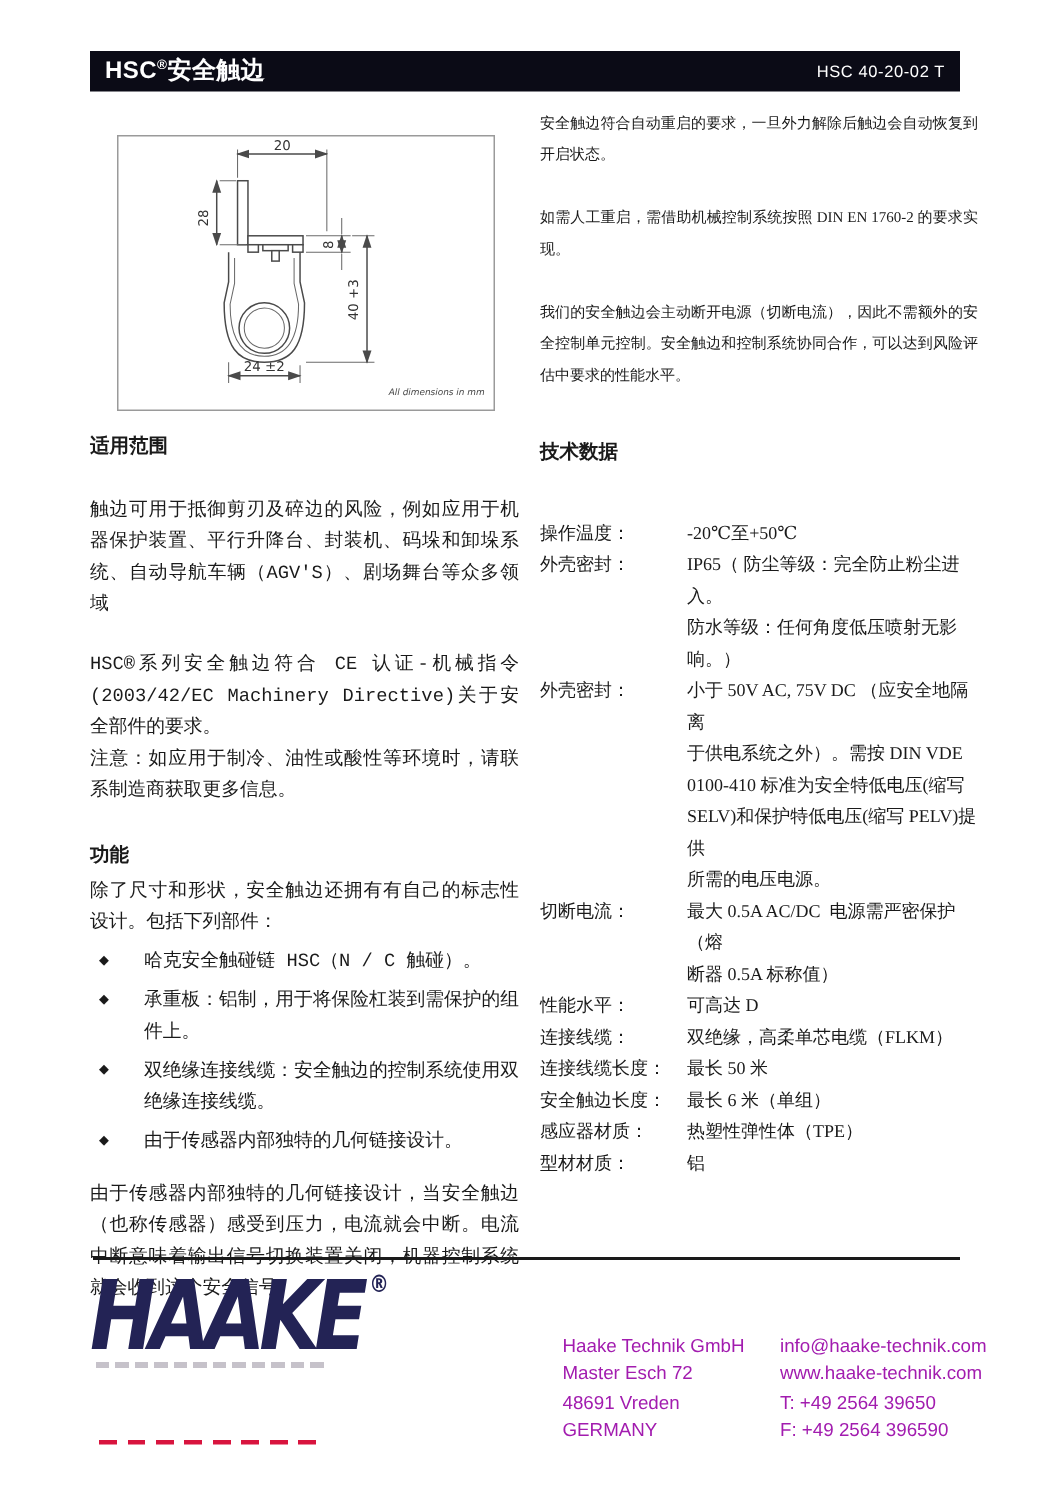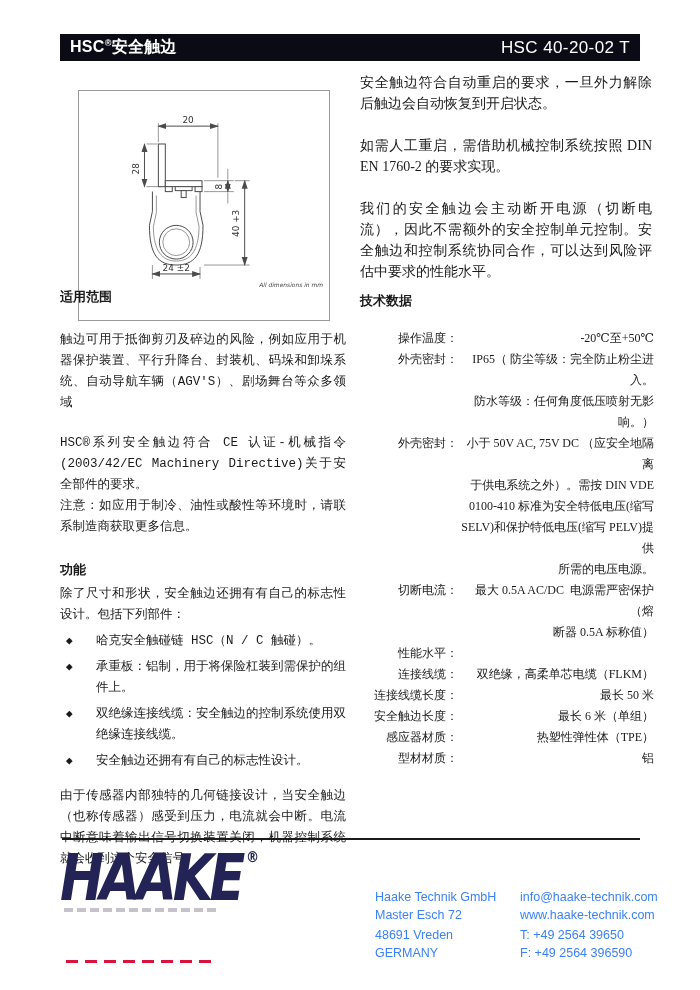--- a/index.html
+++ b/index.html
@@ -14,38 +14,38 @@
   
   .header-bar {
     position:absolute; left:60px; top:34px; width:580px; height:27px;
     background:#0b0b16; color:#ffffff;
     display:flex; align-items:center; justify-content:space-between;
     padding:0 10px;
     font-family:"Liberation Sans","DejaVu Sans",sans-serif;
   }
   .header-title { font-weight:bold; font-size:16px; letter-spacing:0.3px; }
   .header-title sup { font-size:9px; vertical-align:super; }
-  .header-model { font-size:17px; letter-spacing:0.4px; }
+  .header-model { font-size:11px; letter-spacing:0.4px; }
 
   
   .drawing-box {
-    position:absolute; left:78px; top:90px; width:252px; height:231px;
+    position:absolute; left:78px; top:90px; width:252px; height:184px;
     border:1px solid #9a9a9a; background:#fff;
   }
   .drawing-box svg { display:block; width:100%; height:100%; }
   .dwg-line { stroke:#4a4a4a; stroke-width:1; fill:none; }
   .dwg-thin { stroke:#6a6a6a; stroke-width:0.7; fill:none; }
   .dwg-fill { stroke:#4a4a4a; stroke-width:1; fill:#ffffff; }
   .dwg-txt { font-family:"DejaVu Sans",sans-serif; font-size:9px; fill:#333; }
   .dwg-note { font-family:"DejaVu Sans",sans-serif; font-size:6px; font-style:italic; fill:#444; }
 
   
   .intro-block {
     position:absolute; left:360px; top:72px; width:292px;
-    font-size:14px; line-height:21px; text-align:justify;
+    font-size:10px; line-height:21px; text-align:justify;
   }
   .intro-block p { margin-bottom:21px; }
 
   .col-heading { font-size:13px; font-weight:bold; }
 
   .scope-block {
     position:absolute; left:60px; top:287px; width:286px;
     font-size:12.5px; line-height:21px; text-align:justify;font-family:Liberation Mono, monospace;
   }
   .scope-block .p1 { margin-top:22px; }
@@ -55,21 +55,21 @@
   .func-bullets { list-style:none; margin-top:4px; }
   .func-bullets li { position:relative; padding-left:36px; margin-top:5px; line-height:21px; }
   .func-bullets .bullet-glyph { position:absolute; left:6px; top:0; font-size:11px; }
   .func-closing { margin-top:14px; }
 
   
   .tech-block {
     position:absolute; left:360px; top:292px; width:294px;
     font-size:12px;
   }
-  .tech-table { margin-top:18px;text-align:right; }
+  .tech-table { margin-top:35px; }
   .tech-row { display:flex; }
   .tech-label { width:98px; flex:none; line-height:21px; }
   .tech-value { flex:1; line-height:21px; white-space:pre-wrap; }
 
   
   .footer-rule { position:absolute; left:62px; top:838px; width:578px; height:2px; background:#1a1a1a; }
   .footer-logo {
     position:absolute; left:60px; top:846px;
     font-family:"DejaVu Sans",sans-serif; font-style:italic; font-weight:bold;
     font-size:64px; line-height:1; color:#232355; letter-spacing:-5px;
@@ -80,21 +80,21 @@
     position:absolute; left:64px; top:908px; width:152px; height:4px;
     background:repeating-linear-gradient(90deg,#c6c2ca 0 9px, transparent 9px 13px);
   }
   .red-dashes {
     position:absolute; left:66px; top:960px; width:152px; height:3px;
     background:repeating-linear-gradient(90deg,#d8143e 0 12px, transparent 12px 19px);
   }
   .footer-company, .footer-contact {
     position:absolute; top:888px;
     font-family:"Liberation Sans","DejaVu Sans",sans-serif;
-    font-size:12.5px; line-height:18px; color:#3b82f6; white-space:nowrap;
+    font-size:12.5px; line-height:18px; color:#a21caf; white-space:nowrap;
   }
   .footer-company { left:375px; }
   .footer-contact { left:520px; }
   .footer-company div:nth-child(3), .footer-contact div:nth-child(3) { margin-top:2px; }
 </style>
 </head>
 <body>
 
 <div class="header-bar">
   <div class="header-title">
@@ -179,21 +179,21 @@
   <p class="p1">触边可用于抵御剪刃及碎边的风险，例如应用于机器保护装置、平行升降台、封装机、码垛和卸垛系统、自动导航车辆（AGV'S）、剧场舞台等众多领域</p>
   <p class="p2">HSC®系列安全触边符合 CE 认证-机械指令(2003/42/EC Machinery Directive)关于安全部件的要求。</p>
   <p>注意：如应用于制冷、油性或酸性等环境时，请联系制造商获取更多信息。</p>
 
   <div class="col-heading func-heading">功能</div>
   <p class="func-intro">除了尺寸和形状，安全触边还拥有有自己的标志性设计。包括下列部件：</p>
   <ul class="func-bullets">
     <li><span class="bullet-glyph">◆</span><span>哈克安全触碰链 HSC（N / C 触碰）。</span></li>
     <li><span class="bullet-glyph">◆</span><span>承重板：铝制，用于将保险杠装到需保护的组件上。</span></li>
     <li><span class="bullet-glyph">◆</span><span>双绝缘连接线缆：安全触边的控制系统使用双绝缘连接线缆。</span></li>
-    <li><span class="bullet-glyph">◆</span><span>安全触边还拥有有自己的标志性设计。</span></li>
+    <li><span class="bullet-glyph">◆</span><span>由于传感器内部独特的几何链接设计。</span></li>
   </ul>
   <p class="func-closing">由于传感器内部独特的几何链接设计，当安全触边（也称传感器）感受到压力，电流就会中断。电流中断意味着输出信号切换装置关闭，机器控制系统就会收到这个安全信号。</p>
 </div>
 
 <div class="tech-block">
   <div class="col-heading">技术数据</div>
   <div class="tech-table">
     <div class="tech-row">
         <div class="tech-label">操作温度：</div>
         <div class="tech-value">-20℃至+50℃</div>
@@ -211,20 +211,21 @@
 SELV)和保护特低电压(缩写 PELV)提供
 所需的电压电源。</div>
       </div>
     <div class="tech-row">
         <div class="tech-label">切断电流：</div>
         <div class="tech-value">最大 0.5A AC/DC  电源需严密保护（熔
 断器 0.5A 标称值）</div>
       </div>
     <div class="tech-row">
         <div class="tech-label">性能水平：</div>
+        <div class="tech-value">可高达 D</div>
       </div>
     <div class="tech-row">
         <div class="tech-label">连接线缆：</div>
         <div class="tech-value">双绝缘，高柔单芯电缆（FLKM）</div>
       </div>
     <div class="tech-row">
         <div class="tech-label">连接线缆长度：</div>
         <div class="tech-value">最长 50 米</div>
       </div>
     <div class="tech-row">

